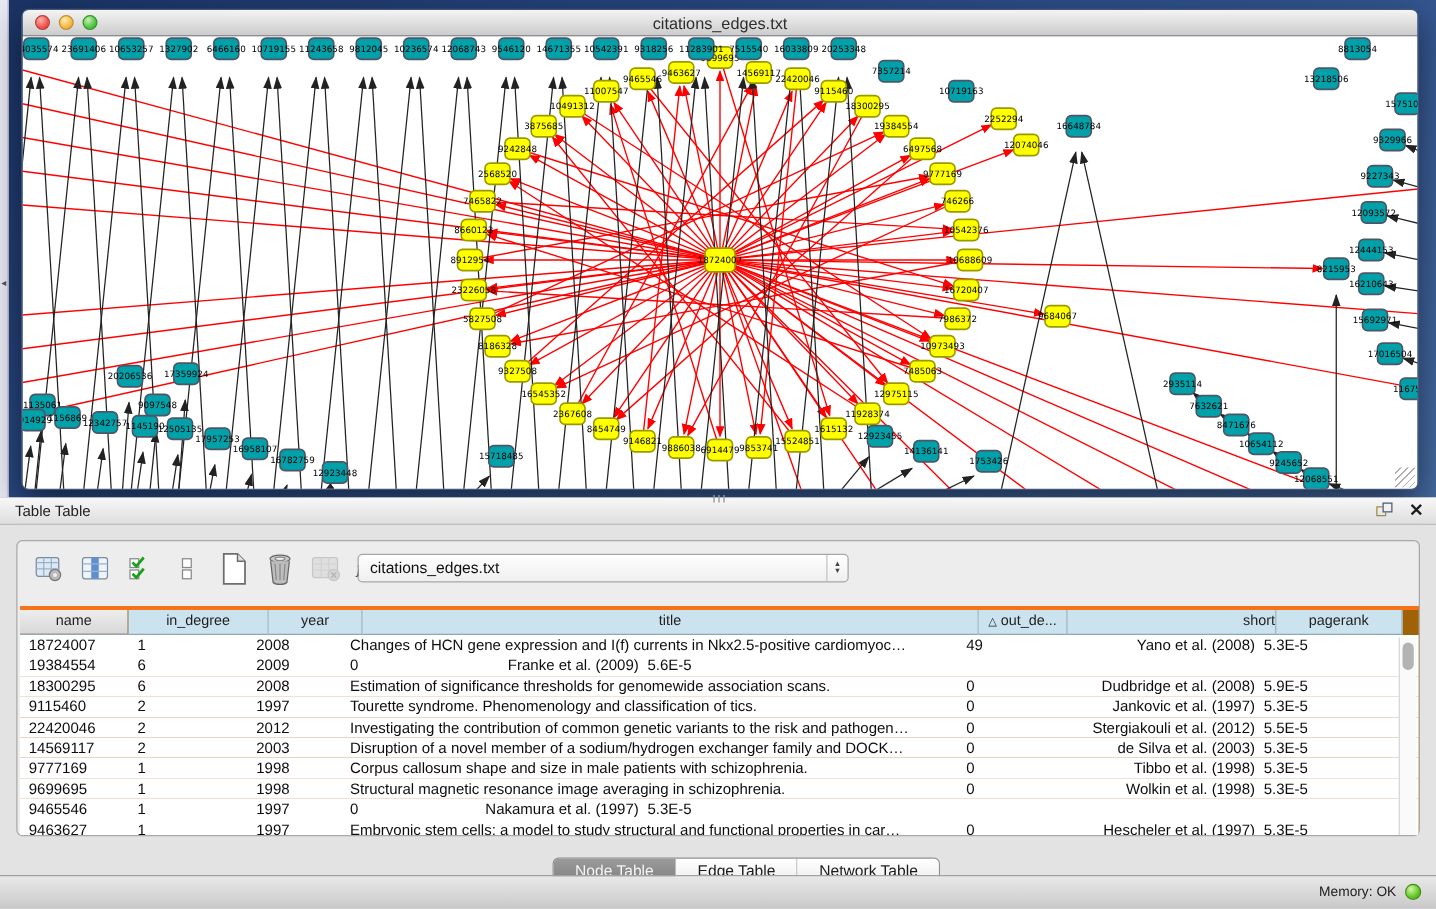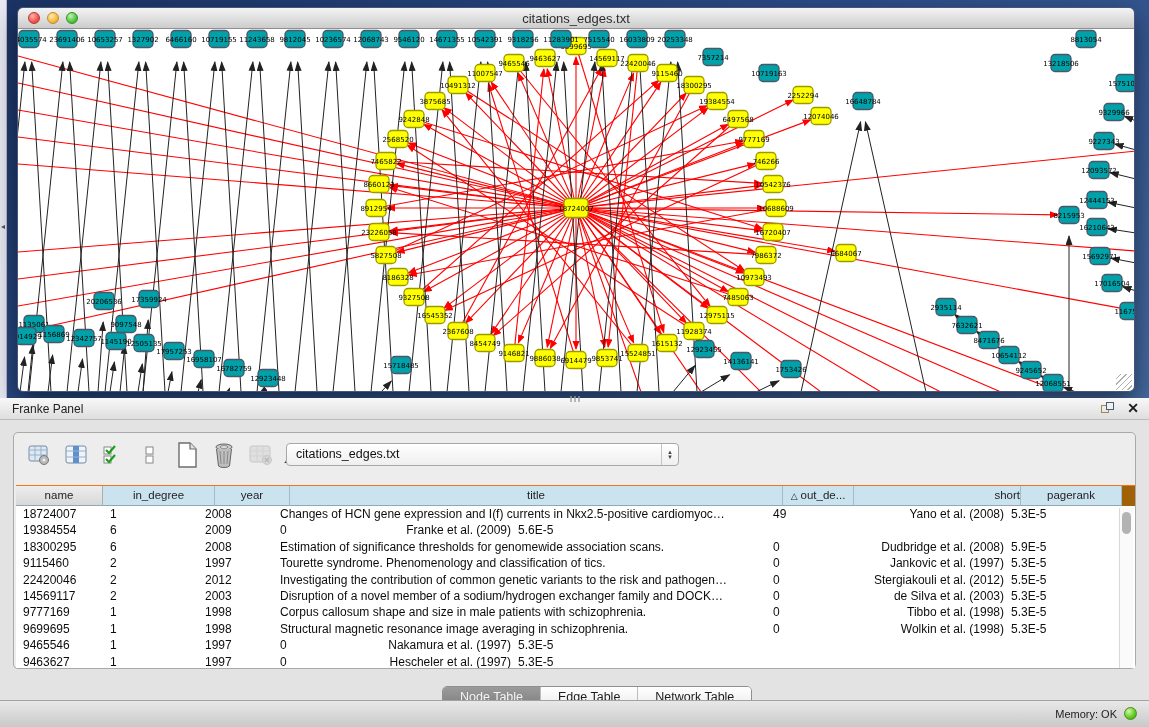--- a/index.html
+++ b/index.html
@@ -53,21 +53,21 @@
   .fx { font-family:"DejaVu Serif", serif; font-style:italic; font-weight:bold; font-size:13px; color:#1a1a1a; }
 
   .combo { position:absolute; left:272px; top:10px; width:393px; height:23px;
     background:linear-gradient(#ffffff,#efefef); border:1px solid #a8a8a8; border-radius:4px;
     font-size:12.5px; color:#111; line-height:21px; padding-left:9px; cursor:pointer; }
   .combo .stepper { position:absolute; right:0; top:0; width:17px; height:100%;
     border-left:1px solid #c4c4c4; display:flex; flex-direction:column; align-items:center; justify-content:center; }
   .combo .stepper span { font-size:6px; color:#444; line-height:5px; }
 
   .tablewrap { position:absolute; left:2px; top:52px; width:1119px; height:183px;
-    background:#a16207; border-top:1px solid #f97316; overflow:hidden; }
+    background:#a16207; border-top:3px solid #f97316; overflow:hidden; }
   .thead { display:flex; height:20px; }
   .th { height:20px; font-size:11.5px; color:#1e1e1e; text-align:center; line-height:19px;
     background:#cbe3ef; border-right:1px solid #9fbccb; border-bottom:1px solid #8fa8b5;
     overflow:hidden; white-space:nowrap; cursor:pointer; }
   .th.first { background:linear-gradient(#ededed,#d8d8d8); border-right:1px solid #adadad; }
   .sort-tri { font-size:9px; color:#123; margin-right:3px; }
   .tr { display:flex; height:16.4px; background:#fff; cursor:default; }
   .td { font-size:12px; color:#0d0d0d; line-height:16px; padding-left:7px;
     white-space:nowrap; overflow:hidden; }
   .td.c-short { text-align:right; padding-left:0; }
@@ -679,21 +679,21 @@
             </g>
           </g>
       </svg>
       <div class="resize-grip"></div>
     </div>
   </div>
 </div>
 
 <div class="tp-header">
   <div class="splitter-handle"></div>
-  <div class="tp-title">Franke Panel</div>
+  <div class="tp-title">Table Table</div>
   <div class="tp-float">
     <span class="sq1"></span>
       <span class="sq2"></span>
   </div>
   <div class="tp-close">✕</div>
 </div>
 
 <div class="tp-body">
   <div class="content-box">
 
@@ -849,20 +849,21 @@
             <div class="td" style="width: 95px;">1</div>
             <div class="td" style="width: 75px;">1997</div>
             <div class="td" style="width: 71px;">0</div>
             <div class="td c-short" style="width: 167px;">Nakamura et al. (1997)</div>
             <div class="td" style="width: 101px;">5.3E-5</div>
           </div>
           <div class="tr">
             <div class="td" style="width: 87px;">9463627</div>
             <div class="td" style="width: 95px;">1</div>
             <div class="td" style="width: 75px;">1997</div>
+            <div class="td" style="width: 493px;">Embryonic stem cells: a model to study structural and functional properties in car…</div>
             <div class="td" style="width: 71px;">0</div>
             <div class="td c-short" style="width: 167px;">Hescheler et al. (1997)</div>
             <div class="td" style="width: 101px;">5.3E-5</div>
           </div>
         </div>
       <div class="vscroll">
         <div class="vthumb"></div>
       </div>
     </div>
 

